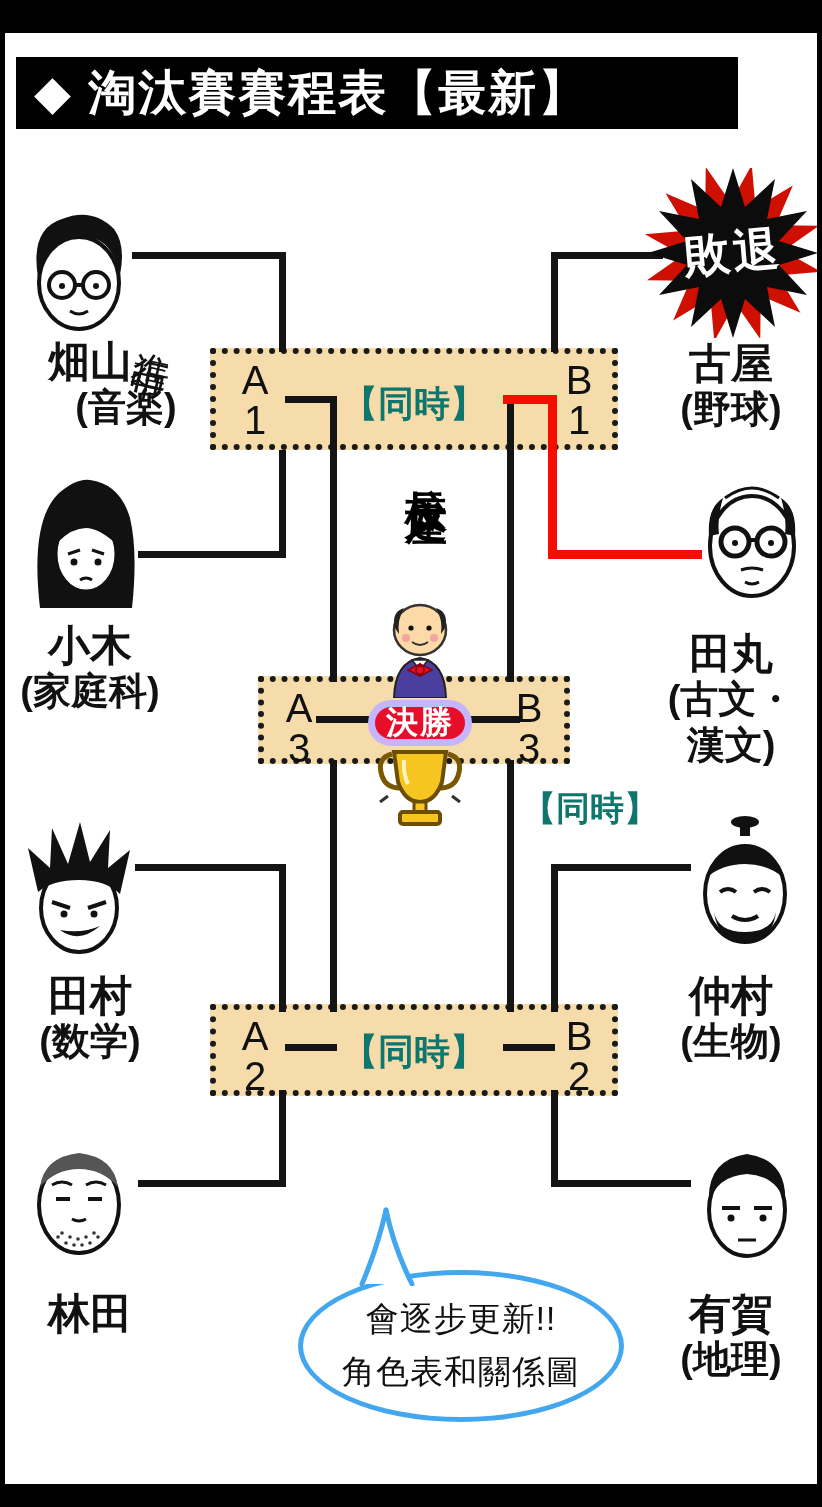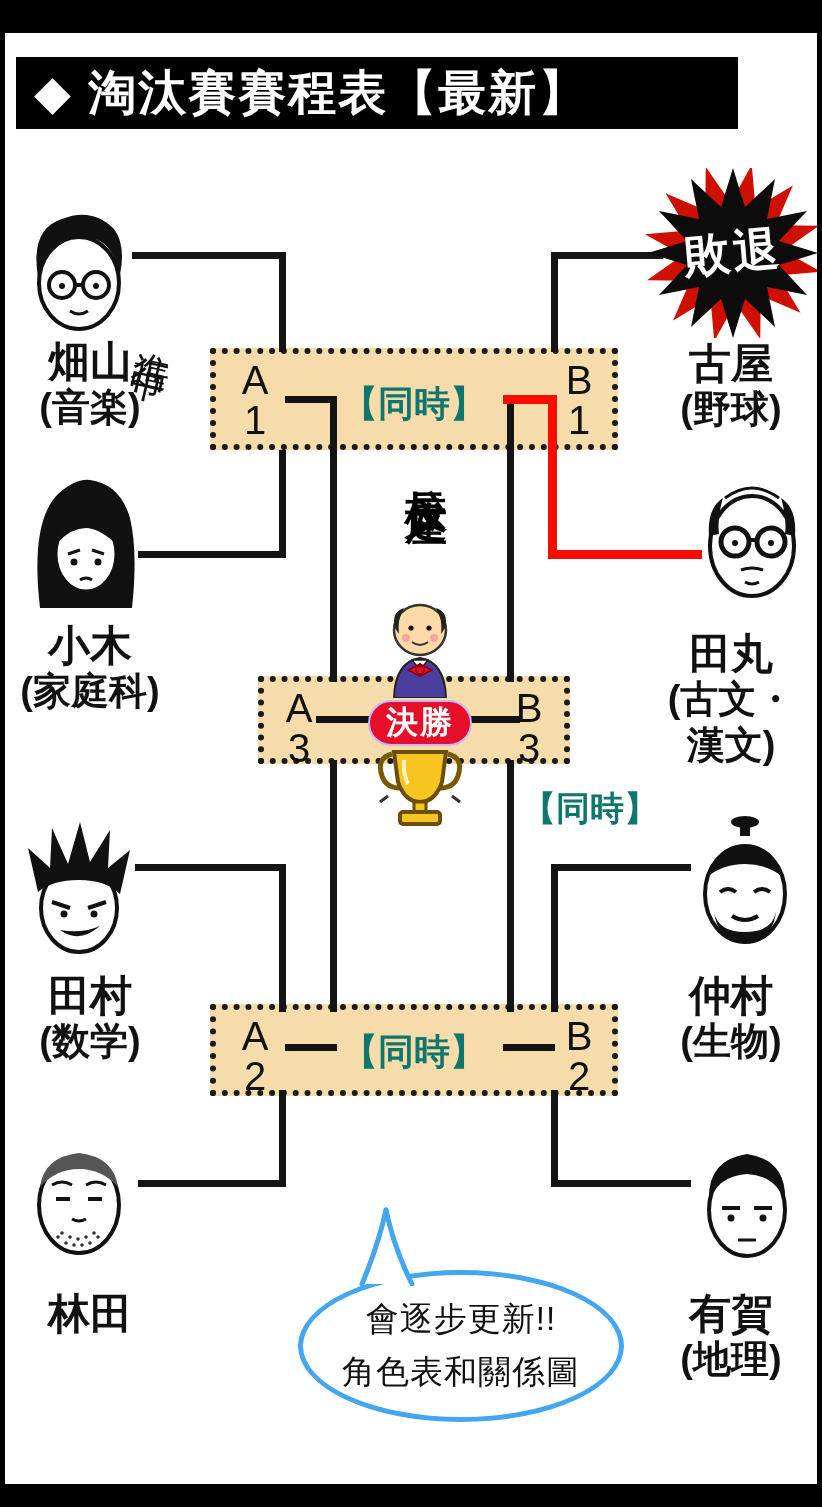--- a/index.html
+++ b/index.html
@@ -28,21 +28,21 @@
     position:absolute;z-index:3;writing-mode:vertical-rl;text-orientation:upright;
     font-family:"Liberation Serif","DejaVu Serif",serif;
   }
   .seat{left:398px;top:455px;font-size:42px;font-weight:900;letter-spacing:4px;color:#000;}
   .progress{
     left:134px;top:324px;font-size:38px;font-weight:400;color:#111;
     transform:rotate(13deg);font-family:"Liberation Sans",sans-serif;letter-spacing:6px;
   }
   .finalpill{
     position:absolute;left:368px;top:700px;width:104px;height:46px;z-index:4;
-    background:#e60f2a;border:2px solid #c4b5fd;border-radius:26px;box-sizing:border-box;
+    background:#e60f2a;border:7px solid #c4b5fd;border-radius:26px;box-sizing:border-box;
     display:flex;align-items:center;justify-content:center;
     color:#fff;font-size:32px;font-weight:900;letter-spacing:2px;
   }
   .burst{position:absolute;left:642px;top:168px;width:182px;height:170px;z-index:4;}
   .burst .label{
     position:absolute;left:0;top:0;width:100%;height:100%;z-index:2;
     display:flex;align-items:center;justify-content:center;
     color:#fff;font-size:46px;font-weight:900;letter-spacing:3px;transform:rotate(-5deg);
   }
   .bubble{
@@ -270,21 +270,21 @@
       <path d="M19,76 Q16,32 57,26 Q98,32 95,76 Q88,48 57,46 Q26,48 19,76 Z" fill="#111"></path>
       <path d="M32,80 L50,80" stroke="#111" stroke-width="4"></path>
       <path d="M64,80 L82,80" stroke="#111" stroke-width="4"></path>
       <circle cx="41" cy="90" r="3.5" fill="#111"></circle>
       <circle cx="73" cy="90" r="3.5" fill="#111"></circle>
       <path d="M48,112 L66,112" stroke="#111" stroke-width="3"></path>
     </svg>
   </div>
 
   <div class="pname namecol-l" style="top:334px;">畑山</div>
-  <div class="psub namecol-l" style="top:382px;">(音楽)</div>
+  <div class="psub namecol-l" style="top:382px;padding-left:36px;">(音楽)</div>
 
   <div class="pname namecol-r" style="top:336px;">古屋</div>
   <div class="psub namecol-r" style="top:384px;">(野球)</div>
 
   <div class="pname namecol-l" style="top:618px;">小木</div>
   <div class="psub namecol-l" style="top:666px;">(家庭科)</div>
 
   <div class="pname namecol-r" style="top:626px;">田丸</div>
   <div class="psub namecol-r" style="top:674px;">(古文・</div>
   <div class="psub namecol-r" style="top:720px;">漢文)</div>

